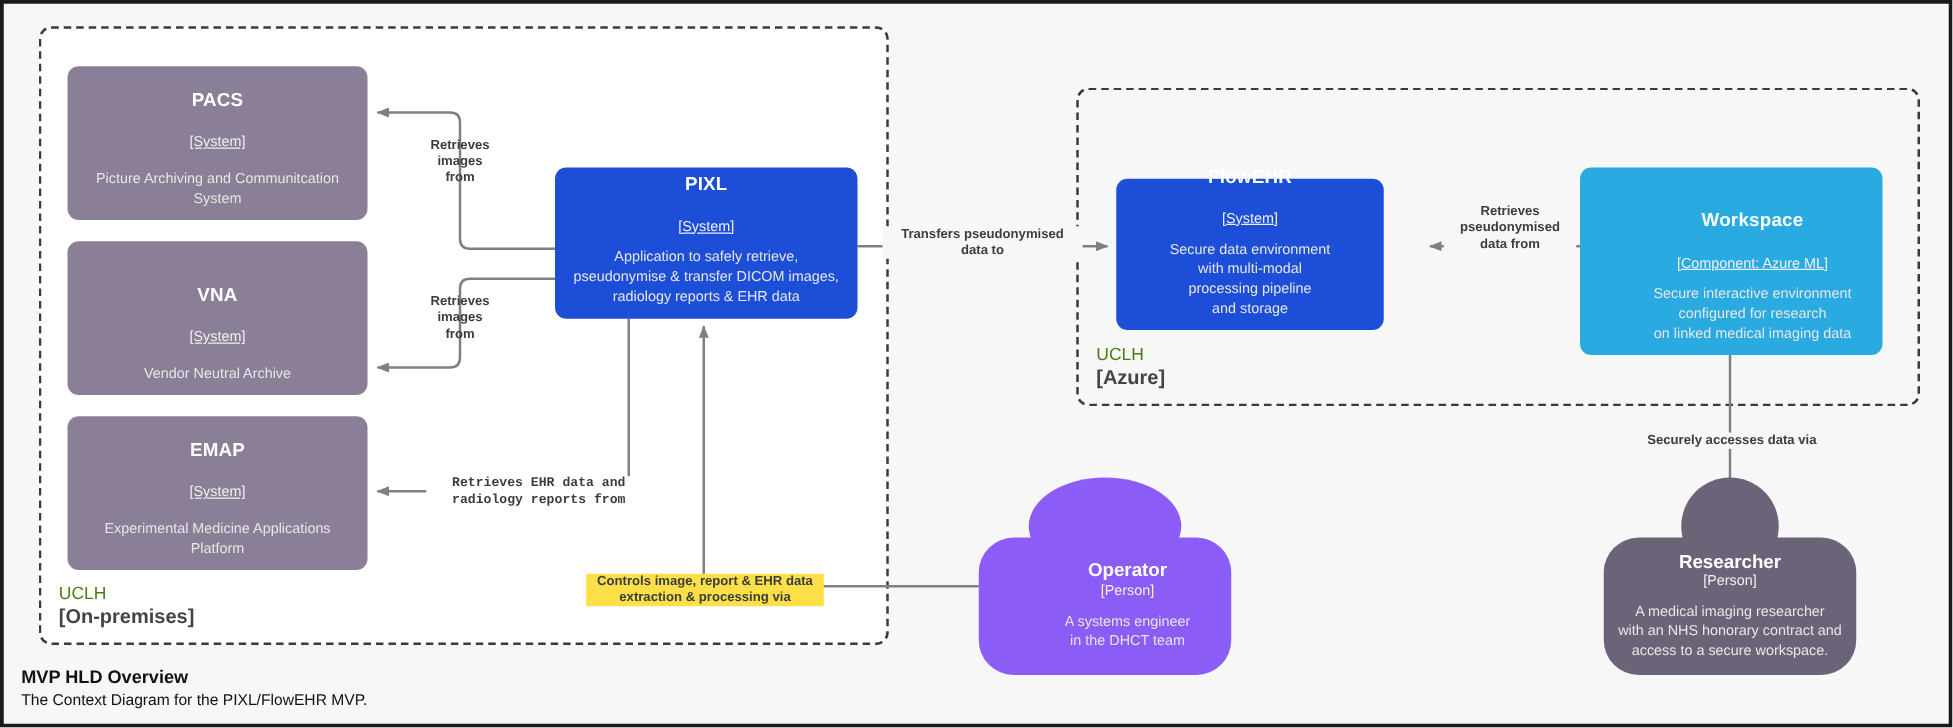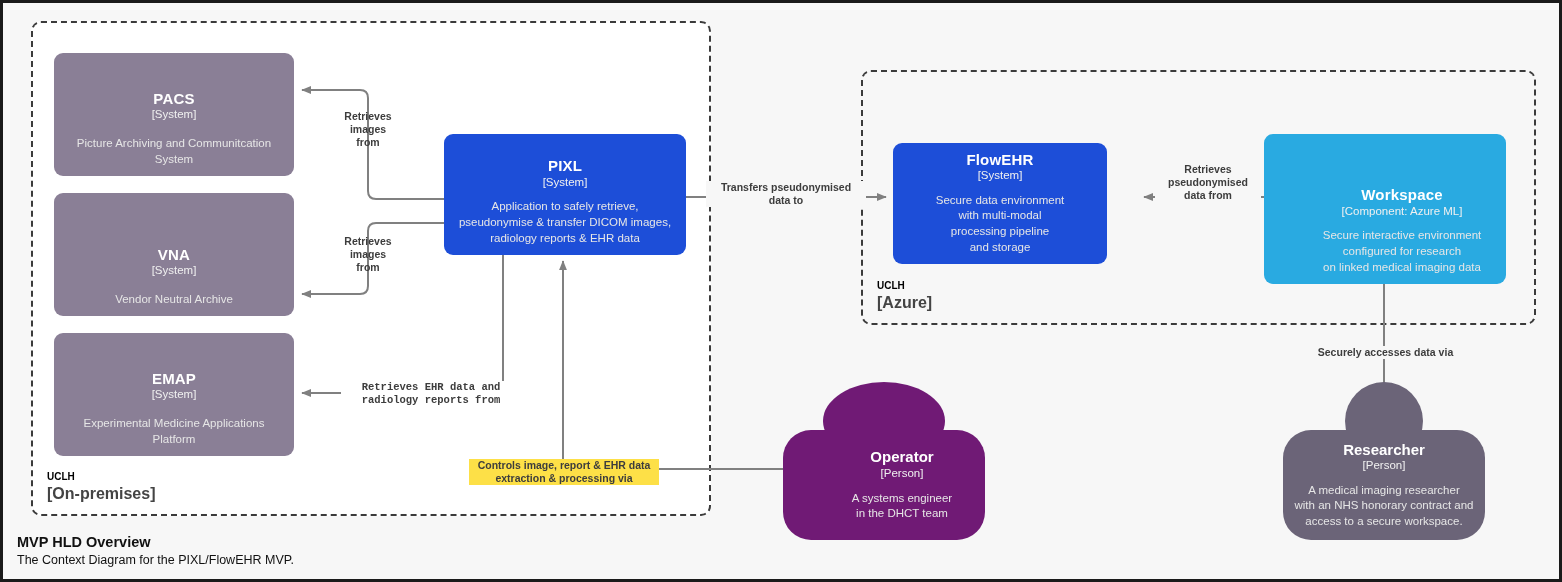--- a/index.html
+++ b/index.html
@@ -35,23 +35,23 @@
   }
   .boundary.onprem { background: #ffffff; }
   .boundary.azure  { background: transparent; }
   .boundary-label {
     position: absolute;
     left: 14px;
     bottom: 10px;
     line-height: 1.25;
   }
   .boundary-label .bname {
-    font-size: 10px;
-    font-weight: bold;
-    color: #000000;
+    font-size: 14px;
+    font-weight: normal;
+    color: #4d7c0f;
     display: block;
   }
   .boundary-label .btype {
     font-size: 16px;
     color: #444;
     display: block;
     margin-top: 1px;
     font-weight: bold;
   }
   
@@ -69,22 +69,23 @@
   }
   .node .title {
     font-size: 15px;
     font-weight: bold;
     line-height: 1.15;
     letter-spacing: .2px;
   }
   .node .subtitle {
     font-size: 11.5px;
     line-height: 1.2;
-    margin-top: 1px;
+    margin-top: 19px;
     color: #f0f0f0;
+    text-decoration: underline;
   }
   .node .desc {
     font-size: 11.5px;
     line-height: 1.38;
     margin-top: 14px;
     color: #e6e6e6;
   }
   .node.grey  { background: #8a7f96; }
   .node.blue  { background: #1d4ed8; }
   .node.lblue { background: #29aae1; }
@@ -129,21 +130,21 @@
     margin-top: 1px;
     color: #f0f0f0;
   }
   .person .desc {
     font-size: 11.5px;
     line-height: 1.35;
     margin-top: 10px;
     color: #e6e6e6;
   }
   .person.navy .head,
-  .person.navy .body { background: #701a75; padding-left: 44px; }
+  .person.navy .body { background: #8b5cf6; padding-left: 44px; }
   .person.plum .head,
   .person.plum .body { background: #6b6478; }
 
   
   .elabel {
     position: absolute;
     font-size: 10.5px;
     font-weight: bold;
     color: #3d3d3d;
     text-align: center;

